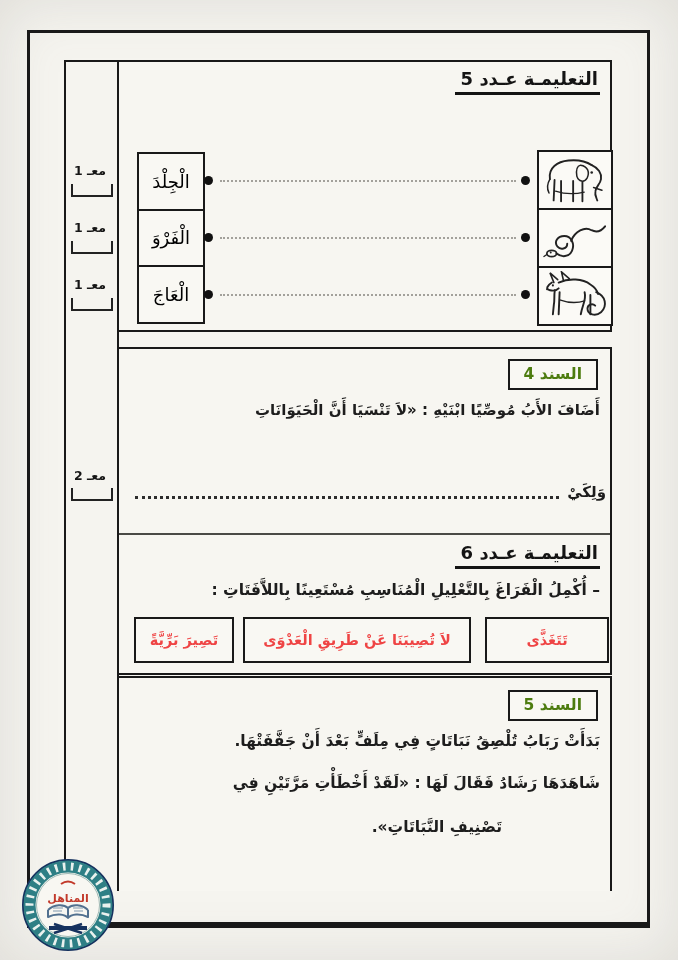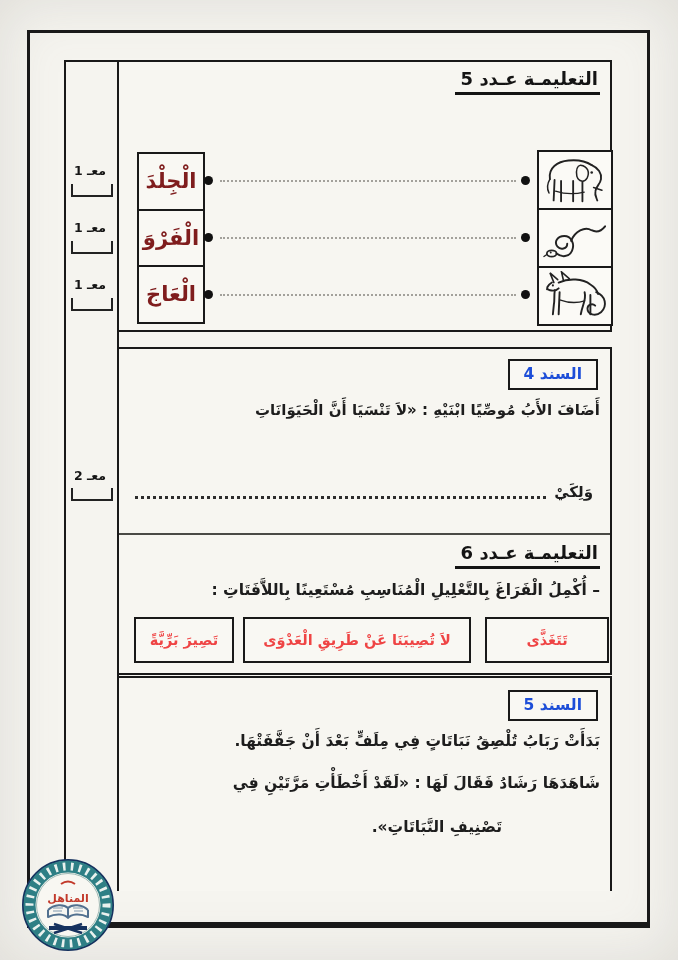--- a/index.html
+++ b/index.html
@@ -16,28 +16,28 @@
         font-weight:bold;font-size:12.5px;color:#161616;}
   .bracket{position:absolute;left:71px;width:38px;height:11px;
            border-left:2px solid #222;border-right:2px solid #222;border-bottom:2.5px solid #222;}
   
   .section{position:absolute;left:117px;width:491px;border:2.5px solid #191919;background:#f7f6f1;}
   .s1{top:60px;height:268px;}
   .s2{top:347px;height:324px;}
   .s3{top:676px;height:213px;border-bottom:none;}
   .sec-title{position:absolute;right:10px;direction:rtl;font-weight:bold;font-size:18px;
              color:#141414;border-bottom:3px solid #141414;padding:0 2px 3px 6px;white-space:nowrap;}
-  .sanad-box{position:absolute;right:12px;direction:rtl;font-weight:bold;font-size:15.5px;color:#1d4ed8;
+  .sanad-box{position:absolute;right:12px;direction:rtl;font-weight:bold;font-size:15.5px;color:#4d7c0f;
              border:2.5px solid #191919;padding:4px 14px 5px 14px;background:#f9f8f3;white-space:nowrap;margin-left:20px;}
   .par{position:absolute;direction:rtl;font-weight:bold;font-size:15px;color:#1d1d1d;
        white-space:nowrap;line-height:1.75;}
   
   .word-col{position:absolute;left:18px;top:90px;width:64px;border:2.5px solid #191919;background:#f9f8f3;}
   .word-cell{height:54.5px;display:flex;align-items:center;justify-content:center;
-             direction:rtl;font-weight:bold;font-size:21px;color:#7f1d1d;border-bottom:2.5px solid #191919;}
+             direction:rtl;font-weight:normal;font-size:18px;color:#000000;border-bottom:2.5px solid #191919;}
   .word-cell:last-child{border-bottom:none;}
   .animal-col{position:absolute;left:418px;top:88px;width:72px;border:2.5px solid #191919;background:#fbfaf6;}
   .animal-cell{height:56px;display:flex;align-items:center;justify-content:center;border-bottom:2.5px solid #191919;}
   .animal-cell:last-child{border-bottom:none;}
   .dot{position:absolute;width:9px;height:9px;border-radius:50%;background:#111;}
   .leader{position:absolute;height:0;border-bottom:2px dotted #8f8d86;opacity:.8;}
   .fill-line{display:flex;direction:rtl;align-items:flex-end;}
   .fill-dots{flex:1;border-bottom:3.5px dotted #2d2d2d;margin:0 8px 6px 4px;height:1px;}
   .divider{position:absolute;left:0;width:100%;height:0;border-top:2px solid #4a4a46;}
   .label-box{position:absolute;border:2.5px solid #191919;background:#f9f8f3;display:flex;
@@ -119,21 +119,21 @@
           <circle cx="11" cy="15" r="1.1" fill="#222" stroke="none"></circle>
           <circle cx="5" cy="19" r="1.1" fill="#222" stroke="none"></circle>
         </svg>
       </div>
     </div>
   </div>
 
   <div class="section s2">
     <div class="sanad-box" style="top:10px;">السند 4</div>
     <div class="par" style="right:10px;top:48px;">أَضَافَ الأَبُ مُوصِّيًا ابْنَيْهِ : «لاَ تَنْسَيَا أَنَّ الْحَيَوَانَاتِ</div>
-    <div class="par fill-line" style="right:17px;top:130px;left:12px;white-space:nowrap;">
+    <div class="par fill-line" style="right:4px;top:130px;left:12px;white-space:nowrap;">
       <span>وَلِكَيْ</span>
       <span class="fill-dots"></span>
     </div>
 
     <div class="divider" style="top:184px;"></div>
 
     <div class="sec-title" style="top:193px;">التعليمـة عـدد 6</div>
     <div class="par" style="right:10px;top:228px;font-size:15.5px;">– أُكْمِلُ الْفَرَاغَ بِالتَّعْلِيلِ الْمُنَاسِبِ مُسْتَعِينًا بِاللاَّفَتَاتِ :</div>
 
     <div class="label-box" style="left:366px;top:268px;width:120px;height:42px;">تَتَغَذَّى</div>

